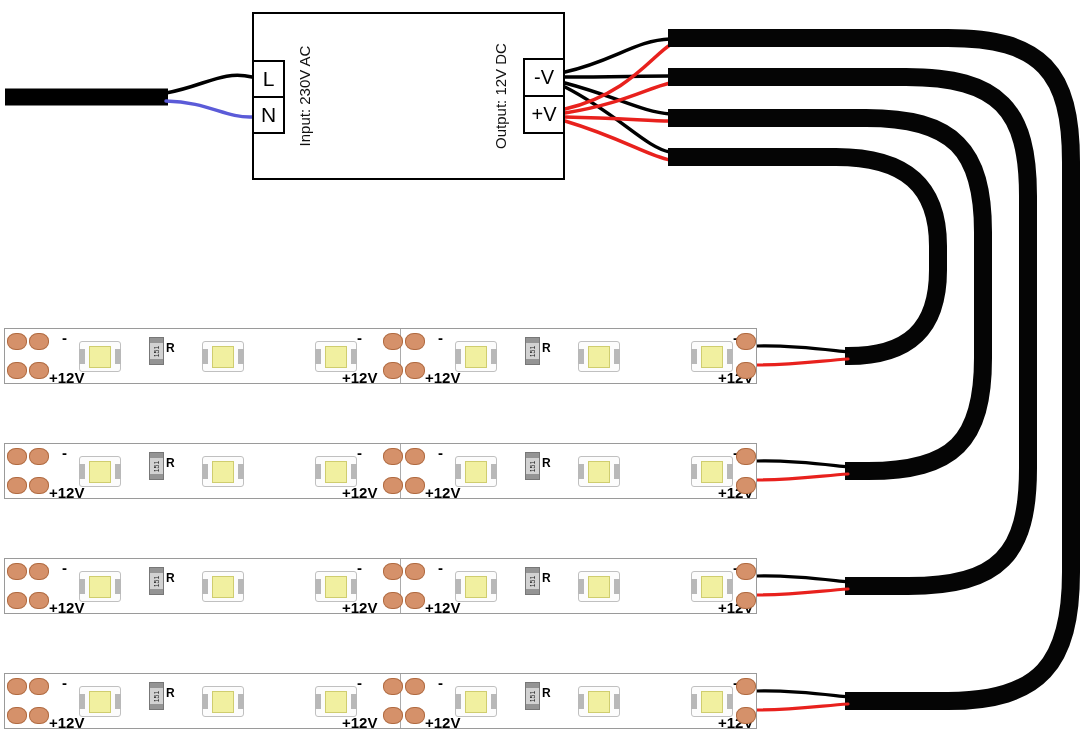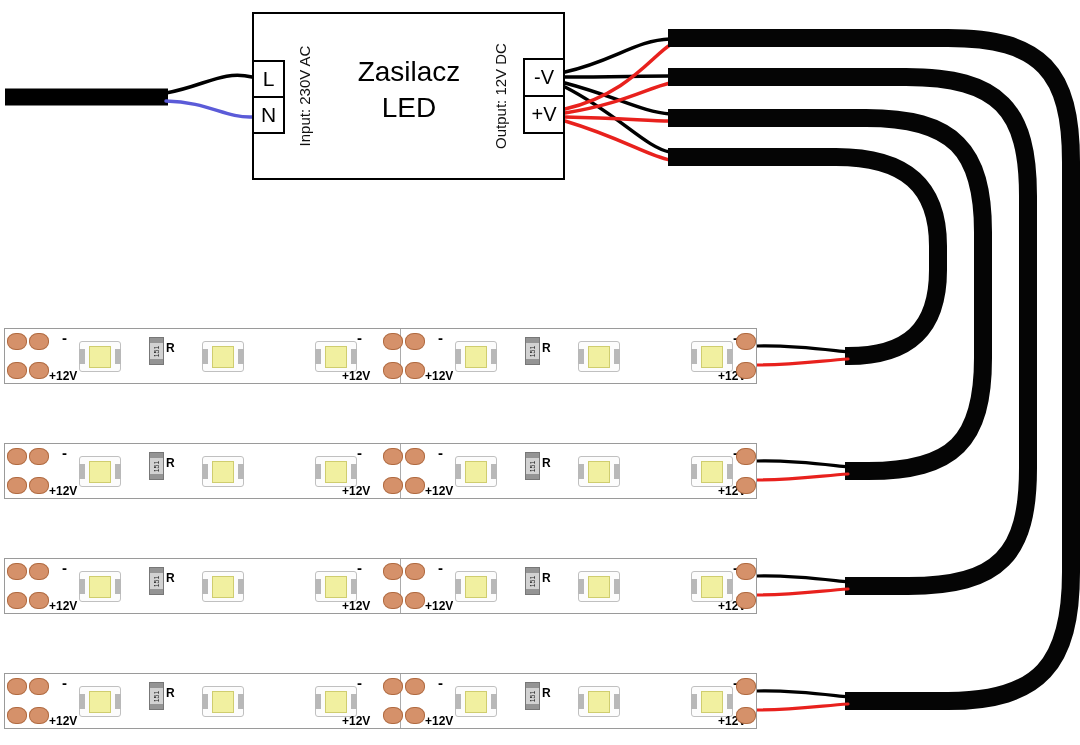--- a/index.html
+++ b/index.html
@@ -62,21 +62,21 @@
   }
   .res {
     position:absolute; top:8px; width:15px; height:28px; box-sizing:border-box;
     border:1px solid #777;
     background:linear-gradient(#949494 0 20%, #d2d2d2 20% 80%, #949494 80% 100%);
     display:flex; align-items:center; justify-content:center;
   }
   .res .val { font-size:7px; color:#222; transform:rotate(-90deg); white-space:nowrap; }
   .rlabel { position:absolute; top:12px; font-size:12px; font-weight:600; color:#000; }
   .minus  { position:absolute; top:0;    font-size:15px; font-weight:700; color:#000; }
-  .plus   { position:absolute; top:40px; font-size:12px; font-weight:700; color:#000; }
+  .plus   { position:absolute; top:40px; font-size:15px; font-weight:700; color:#000; }
   
   .pos-pads{left:2px} .pos-minusL{left:57px} .pos-led1{left:74px} .pos-res{left:144px}
   .pos-rlabel{left:161px} .pos-led2{left:197px} .pos-led3{left:310px} .pos-minusR{left:352px}
   .pos-plusL{left:44px} .pos-plusR{left:337px}
   .segA{left:0} .segB{left:376px} .endpads{left:731px}
 </style>
 </head>
 <body>
 
 <div class="canvas">
@@ -107,24 +107,20 @@
     <path d="M757,461 C792,460 820,464 848,467" fill="none" stroke="#000" stroke-width="3.2" stroke-linecap="round"></path>
     <path d="M757,480 C792,480 820,476 848,474" fill="none" stroke-width="3.2" stroke-linecap="round" stroke="#e8211d"></path>
     <path d="M757,576 C792,575 820,579 848,582" fill="none" stroke="#000" stroke-width="3.2" stroke-linecap="round"></path>
     <path d="M757,595 C792,595 820,591 848,589" fill="none" stroke-width="3.2" stroke-linecap="round" stroke="#e8211d"></path>
     <path d="M757,691 C792,690 820,694 848,697" fill="none" stroke="#000" stroke-width="3.2" stroke-linecap="round"></path>
     <path d="M757,710 C792,710 820,706 848,704" fill="none" stroke-width="3.2" stroke-linecap="round" stroke="#e8211d"></path>
   </svg>
 
   <div class="psu">
     <div class="vlabel input">Input: 230V AC</div>
-    <div class="psu-title">
-      <div>Zasilacz</div>
-      <div>LED</div>
-    </div>
     <div class="vlabel output">Output: 12V DC</div>
     <div class="termcol left">
       <div class="term">L</div>
       <div class="term">N</div>
     </div>
     <div class="termcol right">
       <div class="term">-V</div>
       <div class="term">+V</div>
     </div>
   </div>

